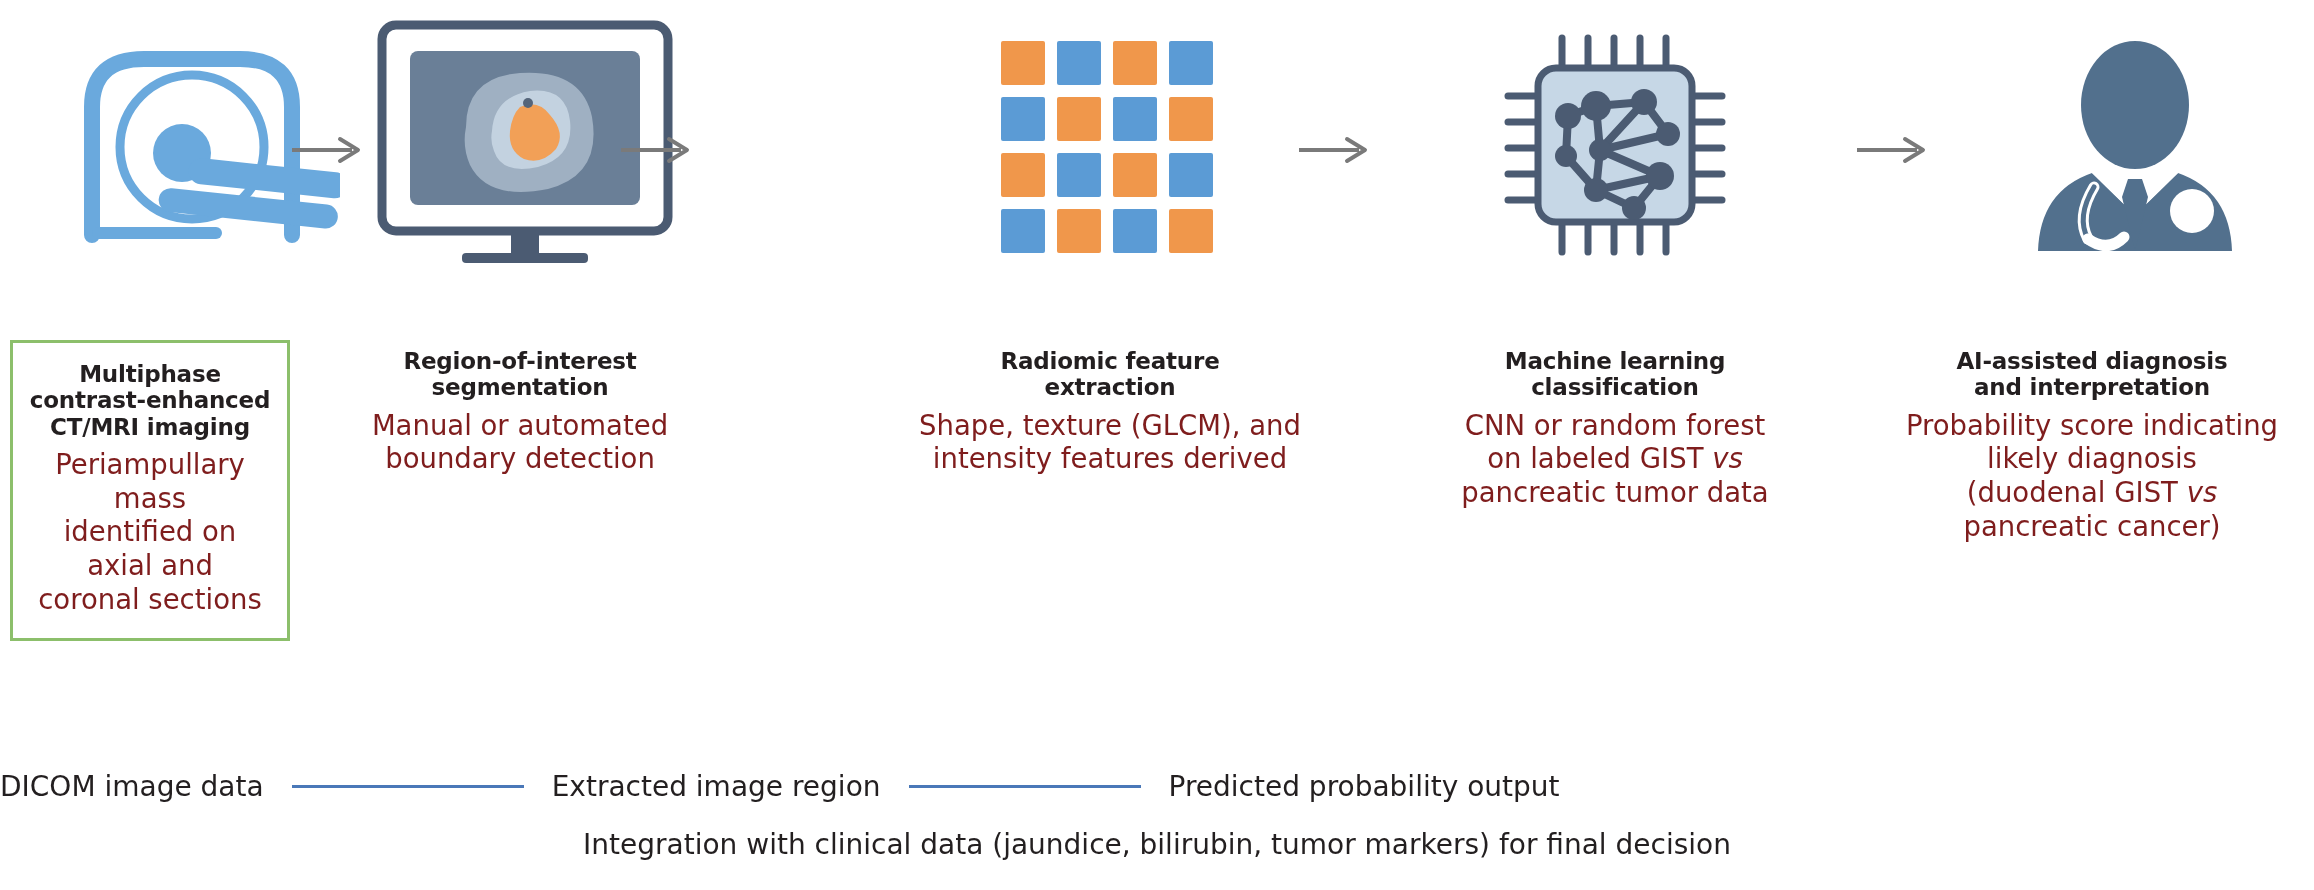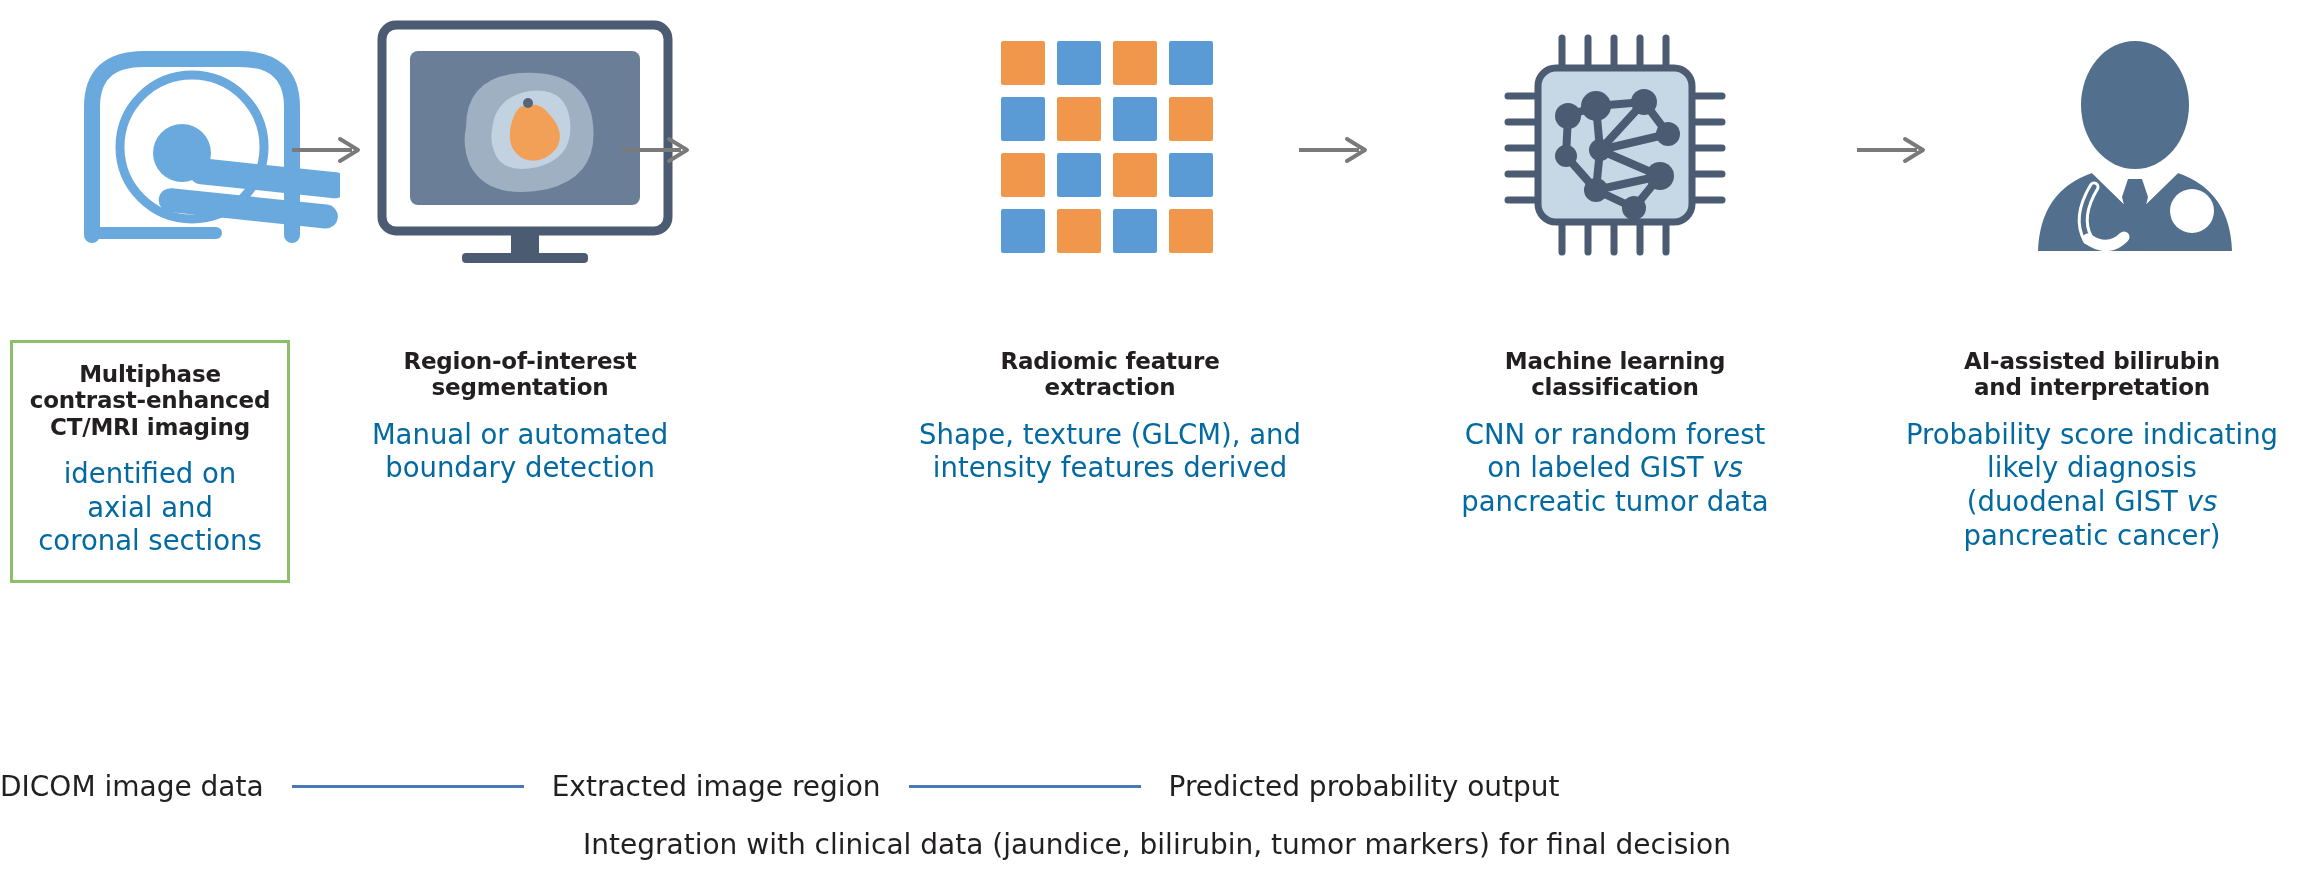--- a/index.html
+++ b/index.html
@@ -50,22 +50,22 @@
   .step-title {
     font-weight: bold;
     font-size: 23px;
     line-height: 1.15;
     letter-spacing: -0.2px;
     color: #231f20;
   }
   .step-desc {
     font-size: 27.5px;
     line-height: 1.22;
-    color: #0369a1;
-    margin-top: 17px;
+    color: #7f1d1d;
+    margin-top: 8px;
   }
   .step-desc i { font-style: italic; }
 
   .boxed {
     border: 3px solid #8cbf6b;
     background: #ffffff;
     padding: 18px 14px 22px 14px;
   }
 
   
@@ -285,20 +285,21 @@
 
   </div>
 
   <div class="step-text boxed" style="left:10px; top:340px; width:280px;">
     <div class="step-title">
       <div>Multiphase</div>
       <div>contrast-enhanced</div>
       <div>CT/MRI imaging</div>
     </div>
     <div class="step-desc">
+      <div>Periampullary mass</div>
       <div>identified on axial and</div>
       <div>coronal sections</div>
     </div>
   </div>
 
   <div class="step-text" style="left:350px; top:348px; width:340px;">
     <div class="step-title">
       <div>Region-of-interest</div>
       <div>segmentation</div>
     </div>
@@ -326,21 +327,21 @@
     </div>
     <div class="step-desc">
       <div>CNN or random forest</div>
       <div><span>on labeled GIST </span><i>vs</i></div>
       <div>pancreatic tumor data</div>
     </div>
   </div>
 
   <div class="step-text" style="left:1880px; top:348px; width:424px;">
     <div class="step-title">
-      <div>AI-assisted bilirubin</div>
+      <div>AI-assisted diagnosis</div>
       <div>and interpretation</div>
     </div>
     <div class="step-desc">
       <div>Probability score indicating</div>
       <div>likely diagnosis</div>
       <div><span>(duodenal GIST </span><i>vs</i></div>
       <div>pancreatic cancer)</div>
     </div>
   </div>
 

